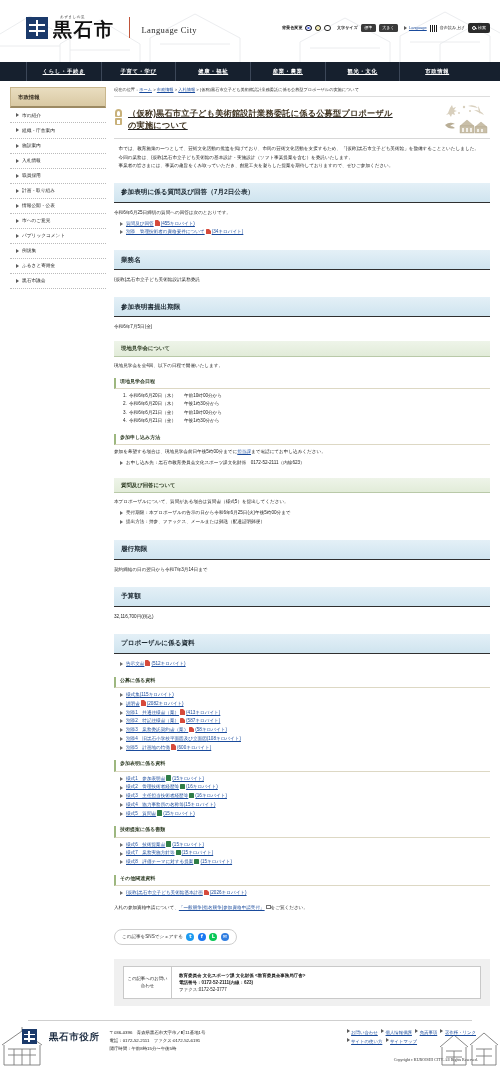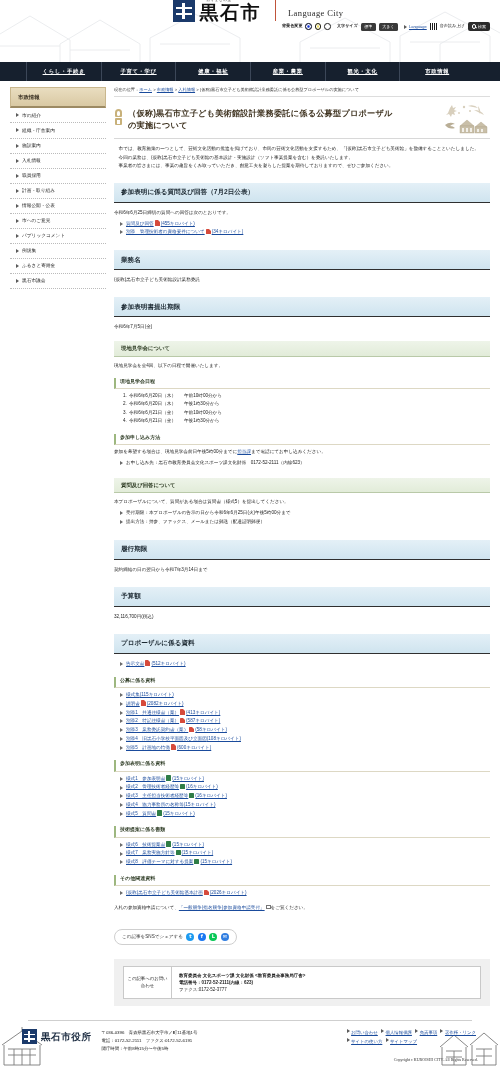--- a/index.html
+++ b/index.html
@@ -8,21 +8,21 @@
     width:500px; min-height:1081px;
     font-family:"Liberation Sans","DejaVu Sans",sans-serif;
     font-size:5.2px; line-height:1.55; color:#222; background:#fff;
     -webkit-font-smoothing:antialiased;
   }
   a { color:#1a4b9c; text-decoration:underline; }
 
   
   .header { position:relative; height:62px; background:#fff; overflow:hidden; border-bottom:0; }
   .header-bg { position:absolute; inset:0; opacity:.35; }
-  .header-inner { position:relative; display:flex; align-items:center; height:56px; padding:0 10px 0 26px;flex-direction:column; }
+  .header-inner { position:relative; display:flex; align-items:center; height:56px; padding:0 10px 0 26px; }
   .logo-wrap { display:flex; align-items:flex-end; gap:5px; }
   .logo-mark { width:22px; height:22px; background:#1b3a6b; position:relative; flex:none; }
   .logo-mark::before, .logo-mark::after {
     content:""; position:absolute; background:#fff;
   }
   .logo-mark::before { left:3px; right:3px; top:6.5px; height:2.4px; }
   .logo-mark::after { left:3px; right:3px; top:13px; height:2.4px; }
   .logo-bar { position:absolute; left:9.5px; top:3px; bottom:3px; width:2.6px; background:#fff; }
   .logo-text { position:relative; }
   .logo-ruby { font-size:3.6px; color:#333; letter-spacing:.5px; position:absolute; top:-5px; left:7px; white-space:nowrap;}
@@ -62,21 +62,21 @@
   .side-list li { border-bottom:1px dotted #bbb; }
   .side-list a { display:flex; align-items:center; gap:3px; padding:3.4px 4px 3.4px 6px;
     font-size:4.7px; color:#222; text-decoration:none; }
   .tri { width:0; height:0; border-left:3px solid #5a5a5a; border-top:2px solid transparent; border-bottom:2px solid transparent; flex:none; }
 
   .main { flex:1 1 auto; min-width:0; }
   .breadcrumb { font-size:4.2px; color:#333; border-bottom:1px solid #ddd; padding-bottom:3px; margin-bottom:7px; line-height:1.4;}
   .breadcrumb a { color:#1a4b9c; }
 
   
-  .ptitle { position:relative; display:flex; gap:5px; padding:4px 0 6px 0; border-bottom:1px solid #d8d8d8; margin-bottom:6px; min-height:28px;}
+  .ptitle { position:relative; display:flex; gap:5px; padding:4px 0 6px 0; border-bottom:1px solid #d8d8d8; margin-bottom:6px; min-height:28px;text-decoration:underline;}
   .ptitle-icon { flex:none; width:9px; display:flex; flex-direction:column; gap:1.5px; align-items:center; padding-top:1px;}
   .ic-a { width:7px; height:8px; background:#c8b17a; border-radius:3.5px 3.5px 1px 1px; position:relative;}
   .ic-a::after{content:"";position:absolute;left:1.6px;right:1.6px;top:2.5px;bottom:1.2px;background:#fff;border-radius:2px;}
   .ic-b { width:6.5px; height:7px; background:#c8b17a; border-radius:1px; position:relative;}
   .ic-b::after{content:"";position:absolute;left:1.4px;right:1.4px;top:1.4px;bottom:1.4px;background:#fff;}
   .ptitle h1 { margin:0; font-size:8.2px; font-weight:700; color:#3f3320; line-height:1.5; letter-spacing:.2px; max-width:268px;}
   .ptitle-art { position:absolute; right:0; top:0; width:78px; height:30px; }
 
   .intro { font-size:4.6px; line-height:1.75; color:#222; margin:0 0 10px 0; }
   .intro p { margin:0; text-indent:4.6px; }
@@ -117,21 +117,21 @@
   .contact-tbl { display:flex; border:1px solid #c9c9c9; background:#fff; }
   .contact-th { flex:0 0 48px; display:flex; align-items:center; justify-content:center; text-align:center;
     border-right:1px solid #c9c9c9; font-size:4.4px; line-height:1.5; color:#222; padding:5px 2px; }
   .contact-td { flex:1; padding:5px 7px; font-size:4.5px; line-height:1.6; }
   .contact-td .b { font-weight:700; }
 
   
   .footer { margin-top:14px; position:relative; padding:0 0 8px 0; border-top:0;}
   .f-rule { height:1px; background:#cfcfcf; margin:0 28px 8px 28px; }
   .f-inner { display:flex; align-items:flex-start; padding:0 22px; gap:10px; position:relative; z-index:2;}
-  .f-logo { display:flex; align-items:center; gap:4px; flex:none; }
+  .f-logo { display:flex; align-items:center; gap:12px; flex:none; }
   .f-logo-mark { width:15px; height:15px; background:#1b3a6b; position:relative; }
   .f-logo-mark::before,.f-logo-mark::after{content:"";position:absolute;background:#fff;left:2px;right:2px;height:1.7px;}
   .f-logo-mark::before{top:4.4px;} .f-logo-mark::after{top:9px;}
   .f-logo-bar{position:absolute;left:6.4px;top:2px;bottom:2px;width:1.9px;background:#fff;}
   .f-logo-txt { font-family:"Liberation Serif","DejaVu Serif",serif; font-size:9.5px; font-weight:700; color:#1b2b40; letter-spacing:.6px;}
   .f-addr { font-size:4.4px; line-height:1.75; color:#222; }
   .f-links { margin-left:auto; font-size:4.4px; line-height:1.9; max-width:150px;}
   .f-links a { margin-right:2px; }
   .f-links .tri { display:inline-block; margin-right:1.5px; vertical-align:1px;}
   .copy { text-align:right; font-size:4px; color:#333; padding:4px 22px 0 0; font-family:"Liberation Serif",serif;}

